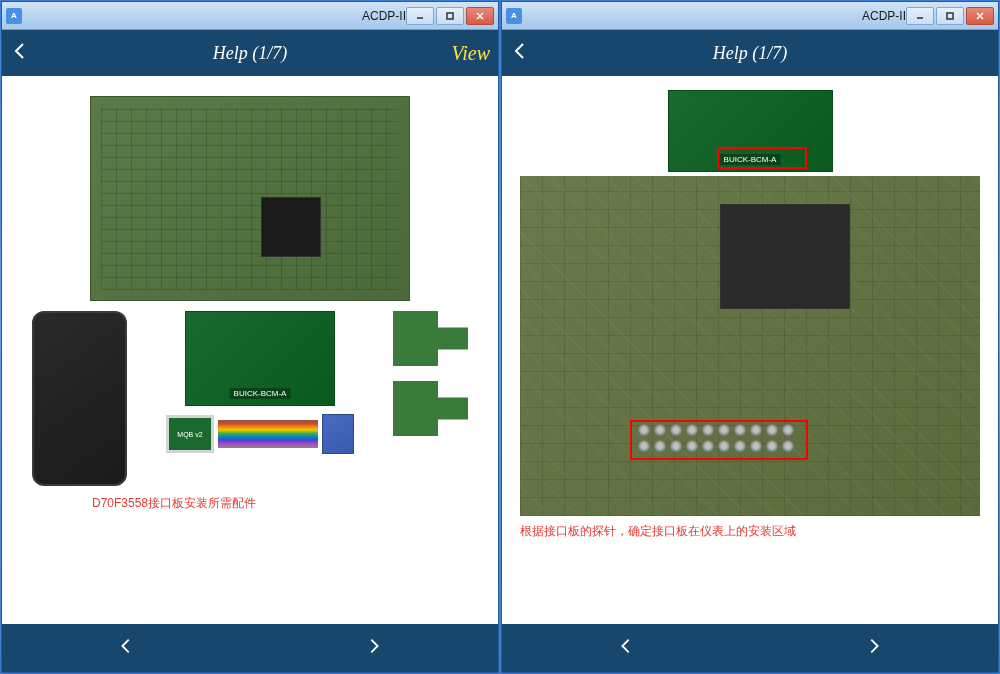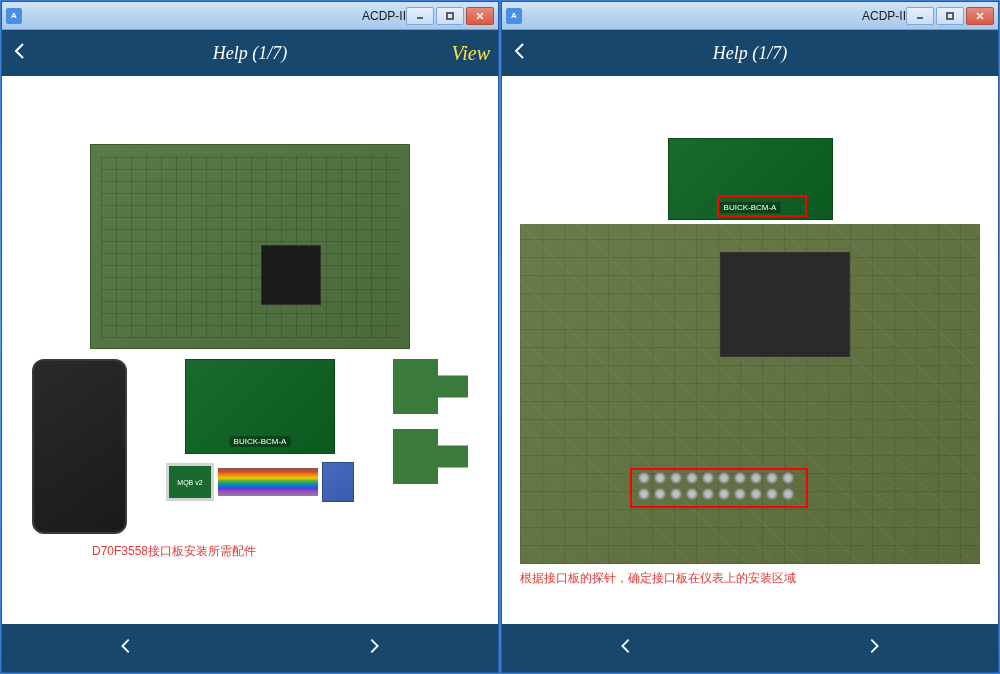--- a/index.html
+++ b/index.html
@@ -96,41 +96,40 @@
       cursor: pointer;
     }
     .content {
       flex: 1;
       background: #fff;
       padding: 20px 30px 10px;
       overflow: hidden;
       display: flex;
       flex-direction: column;
       align-items: flex-start;
-      margin-top: 48px;
     }
     .pcb-area {
       width: 100%;
       flex: 1;
       display: flex;
       flex-direction: column;
       align-items: center;
       justify-content: flex-start;
     }
     .caption {
       color: #e53935;
       font-size: 12px;
       text-align: left;
       width: 100%;
       line-height: 1.5;
       margin-top: 8px;
     }
     .caption-line-cn { display: block; padding-left: 60px; }
     .caption-line-en { display: block; padding-left: 40px; }
-    .caption2-cn { display:block;font-family:Liberation Mono, monospace; }
+    .caption2-cn { display:block; }
     .caption2-en { display:block; }
     .footer {
       height: 48px;
       background: #18476e;
       display: flex;
       align-items: center;
       justify-content: space-around;
     }
     .nav-btn {
       color: #fff;

